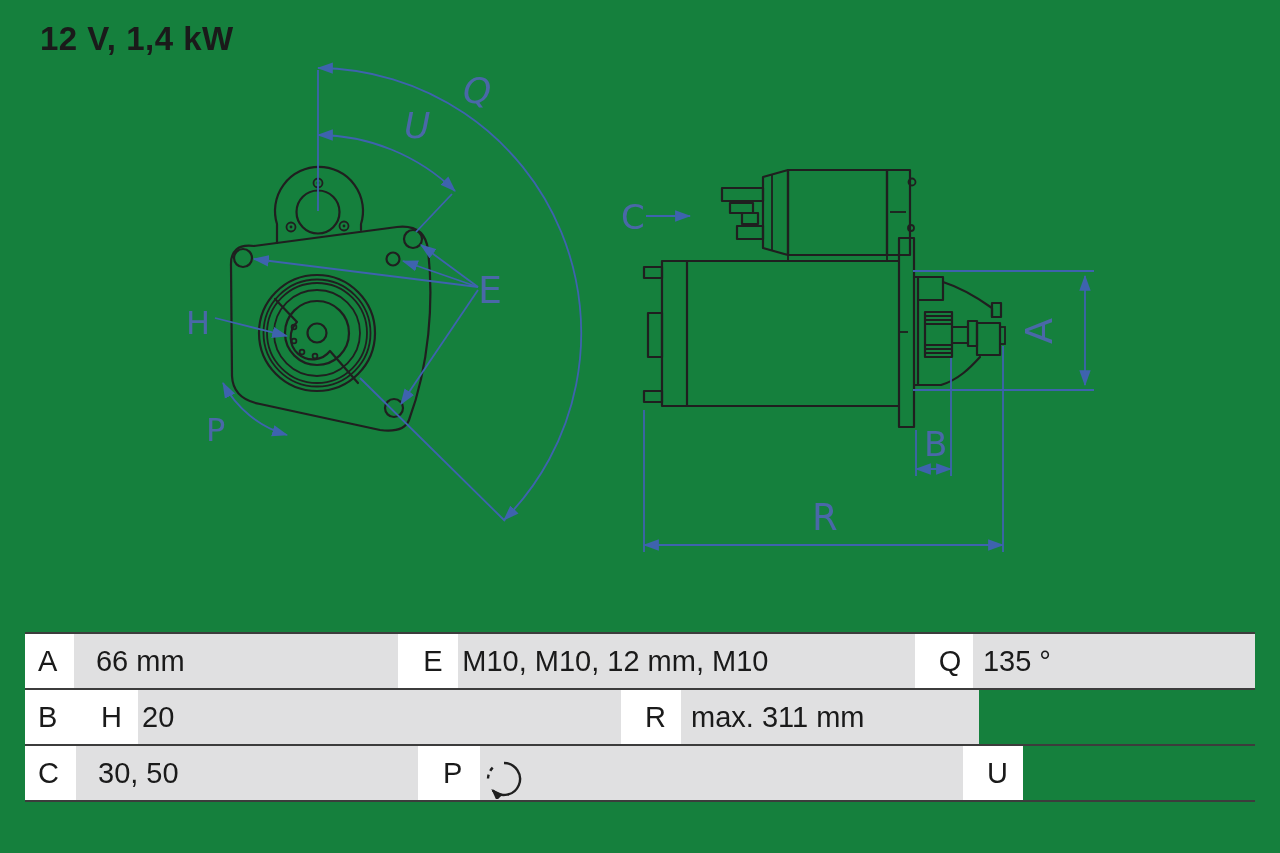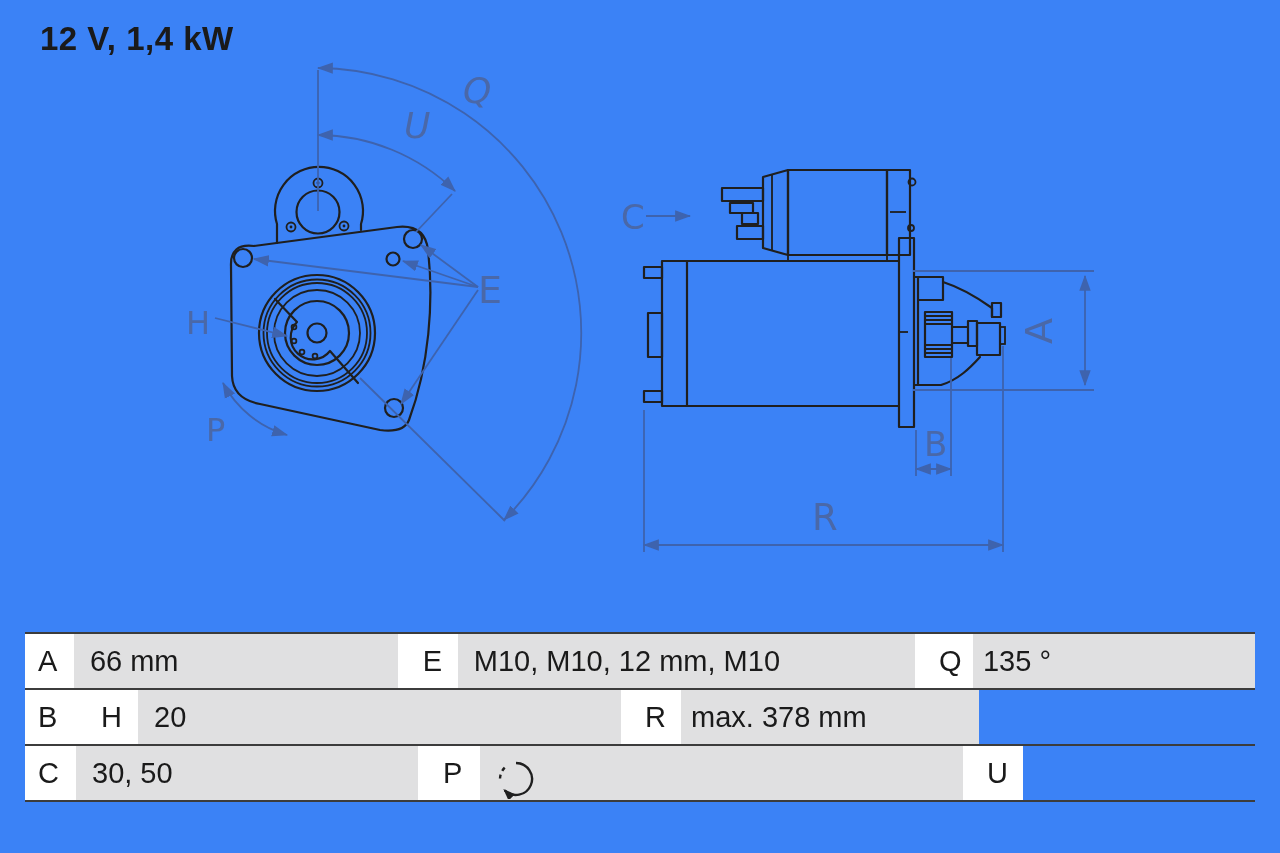--- a/index.html
+++ b/index.html
@@ -1,36 +1,36 @@
 <!DOCTYPE html>
 <html><head>
 <meta charset="utf-8">
 <style>
   html,body{margin:0;padding:0;background:#ffffff;}
-  #stage{position:relative;width:1280px;height:853px;background:#3b82f6;overflow:hidden;
+  #stage{position:relative;width:1280px;height:853px;background:#15803d;overflow:hidden;
          font-family:"Liberation Sans",sans-serif;color:#1a1a1a;text-decoration:underline;}
   .title{position:absolute;left:40px;top:20px;font-size:33px;font-weight:700;letter-spacing:.5px;}
   #drawing{position:absolute;left:0;top:0;}
   .blk{stroke:#1f1f1f;fill:none;stroke-width:2.2;stroke-linejoin:round;stroke-linecap:round;}
   .blkthin{stroke:#1f1f1f;fill:none;stroke-width:1.8;}
   .dot{fill:#1f1f1f;stroke:none;}
   .dim{stroke:#3e63ae;fill:none;stroke-width:1.8;}
   .dimtxt{fill:#4a68a8;font-family:"DejaVu Sans",sans-serif;font-weight:normal;stroke:none;}
   .ital{font-style:italic;}
   .tech-heading{position:absolute;left:45px;top:584px;font-size:31px;font-weight:700;}
   .datatable{position:absolute;left:25px;top:632px;width:1230px;
              border-top:2px solid #3c3c3c;font-size:29px;}
   .trow{display:flex;height:54px;line-height:54px;border-bottom:2px solid #3c3c3c;}
   .cell{height:54px;box-sizing:border-box;white-space:nowrap;overflow:hidden;}
   .key{background:#ffffff;}
   .val{background:#e0e0e1;}
   .g1k{width:51px;padding-left:13px;}
-  .g1v{width:342px;padding-left:16px;}
+  .g1v{width:342px;padding-left:22px;}
   .g2k{width:62px;padding-left:25px;}
-  .g2v{width:483px;padding-left:16px;}
+  .g2v{width:483px;padding-left:4px;}
   .g3k{width:60px;padding-left:24px;}
   .g3v{width:298px;padding-left:10px;}
   .roticon{vertical-align:middle;margin-top:7px;}
 </style>
 </head>
 <body>
 
 <div id="stage">
 
   <div class="title">12 V, 1,4 kW</div>
@@ -174,21 +174,21 @@
       <div class="cell key g2k">E</div>
       <div class="cell val g2v">M10, M10, 12 mm, M10</div>
       <div class="cell key g3k">Q</div>
       <div class="cell val g3v">135 °</div>
     </div>
     <div class="trow">
       <div class="cell key g1k">B</div>
       <div class="cell key g2k">H</div>
       <div class="cell val g2v">20</div>
       <div class="cell key g3k">R</div>
-      <div class="cell val g3v">max. 378 mm</div>
+      <div class="cell val g3v">max. 311 mm</div>
     </div>
     <div class="trow">
       <div class="cell key g1k">C</div>
       <div class="cell val g1v">30, 50</div>
       <div class="cell key g2k">P</div>
       <div class="cell val g2v">
         <svg class="roticon" width="40" height="40" viewBox="0 0 40 40">
           <defs>
             <marker id="arrk" viewBox="0 0 12 9" refX="10" refY="4.5" markerWidth="12" markerHeight="9" orient="auto" markerUnits="userSpaceOnUse">
               <path d="M0,0 L12,4.5 L0,9 z" fill="#1f1f1f"></path>

